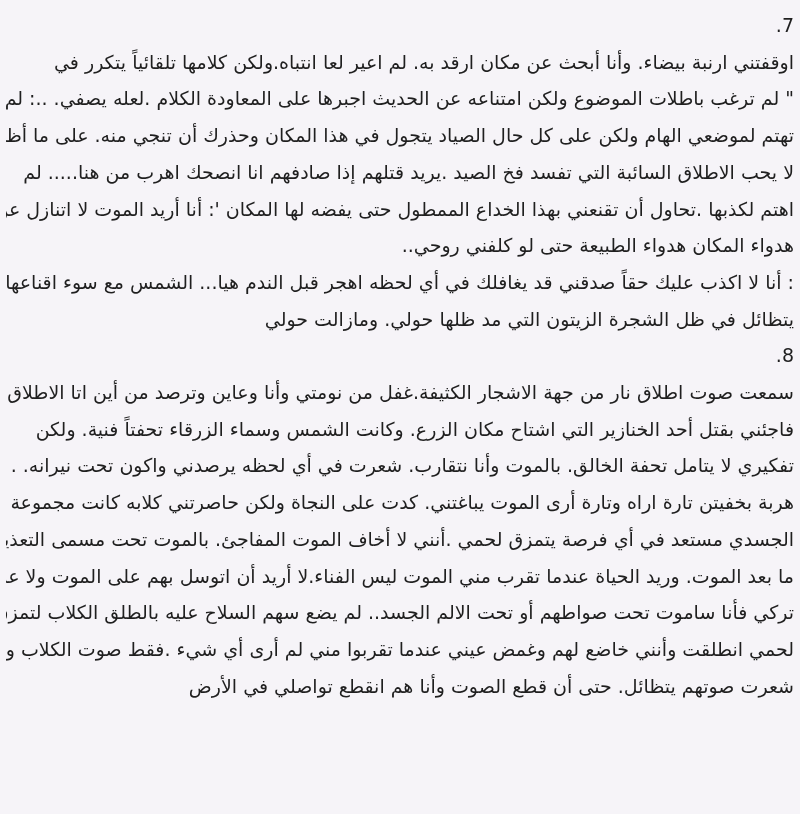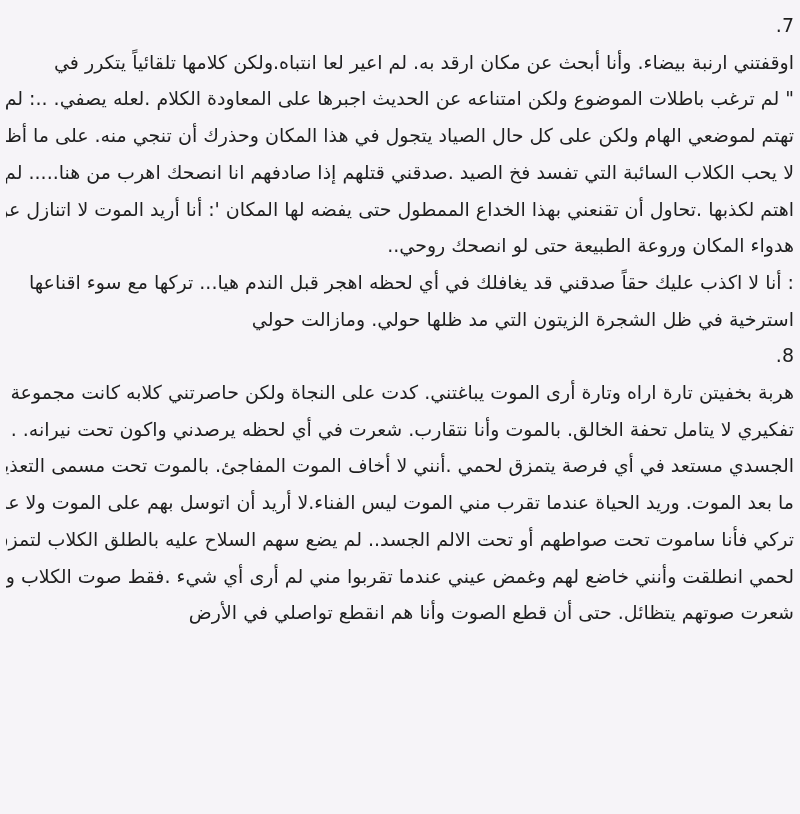--- a/index.html
+++ b/index.html
@@ -32,27 +32,29 @@
 </style>
 </head>
 <body>
 
 <div class="page">
   <div>
       <div class="section-number">7.</div>
       <div class="text-line">اوقفتني ارنبة بيضاء. وأنا أبحث عن مكان ارقد به. لم اعير لعا انتباه.ولكن كلامها تلقائياً يتكرر في</div>
       <div class="text-line">" لم ترغب باطلات الموضوع ولكن امتناعه عن الحديث اجبرها على المعاودة الكلام .لعله يصفي. ..: لم</div>
       <div class="text-line">تهتم لموضعي الهام ولكن على كل حال الصياد يتجول في هذا المكان وحذرك أن تنجي منه. على ما أظن</div>
-      <div class="text-line">لا يحب الكلاب السائبة التي تفسد فخ الصيد .صدقني قتلهم إذا صادفهم انا انصحك اهرب من هنا..... لم</div>
+      <div class="text-line">لا يحب الاطلاق السائبة التي تفسد فخ الصيد .يريد قتلهم إذا صادفهم انا انصحك اهرب من هنا..... لم</div>
       <div class="text-line">اهتم لكذبها .تحاول أن تقنعني بهذا الخداع الممطول حتى يفضه لها المكان ': أنا أريد الموت لا اتنازل عن</div>
-      <div class="text-line">هدواء المكان وروعة الطبيعة حتى لو انصحك روحي..</div>
-      <div class="text-line">: أنا لا اكذب عليك حقاً صدقني قد يغافلك في أي لحظه اهجر قبل الندم هيا...  تركها مع سوء اقناعها</div>
-      <div class="text-line">استرخية في ظل الشجرة الزيتون التي مد ظلها حولي. ومازالت حولي</div>
+      <div class="text-line">هدواء المكان هدواء الطبيعة حتى لو كلفني روحي..</div>
+      <div class="text-line">: أنا لا اكذب عليك حقاً صدقني قد يغافلك في أي لحظه اهجر قبل الندم هيا...  الشمس مع سوء اقناعها</div>
+      <div class="text-line">يتظائل في ظل الشجرة الزيتون التي مد ظلها حولي. ومازالت حولي</div>
       <div class="section-number">8.</div>
+      <div class="text-line">سمعت صوت اطلاق نار من جهة الاشجار الكثيفة.غفل من نومتي وأنا وعاين وترصد من أين اتا الاطلاق</div>
+      <div class="text-line">فاجئني بقتل أحد الخنازير التي اشتاح مكان الزرع.  وكانت الشمس وسماء الزرقاء تحفتاً فنية. ولكن</div>
+      <div class="text-line">تفكيري لا يتامل تحفة الخالق.  بالموت وأنا نتقارب. شعرت في أي لحظه يرصدني واكون تحت نيرانه. .</div>
       <div class="text-line">هربة بخفيتن تارة اراه وتارة أرى الموت يباغتني. كدت على النجاة ولكن حاصرتني كلابه كانت مجموعة</div>
-      <div class="text-line">تفكيري لا يتامل تحفة الخالق.  بالموت وأنا نتقارب. شعرت في أي لحظه يرصدني واكون تحت نيرانه. .</div>
       <div class="text-line">الجسدي مستعد في أي فرصة يتمزق لحمي .أنني لا أخاف الموت المفاجئ. بالموت تحت مسمى التعذيب</div>
       <div class="text-line">ما بعد الموت. وريد الحياة عندما تقرب مني الموت ليس الفناء.لا أريد أن اتوسل بهم على الموت ولا على</div>
       <div class="text-line">تركي فأنا ساموت تحت صواطهم أو تحت الالم الجسد.. لم يضع سهم السلاح عليه بالطلق الكلاب لتمزق</div>
       <div class="text-line">لحمي انطلقت وأنني خاضع لهم وغمض عيني عندما تقربوا مني لم أرى أي شيء .فقط صوت الكلاب وأنا</div>
       <div class="text-line">شعرت صوتهم يتظائل. حتى أن قطع الصوت وأنا هم انقطع تواصلي في الأرض</div>
     </div>
 </div>
 
 </body></html>

